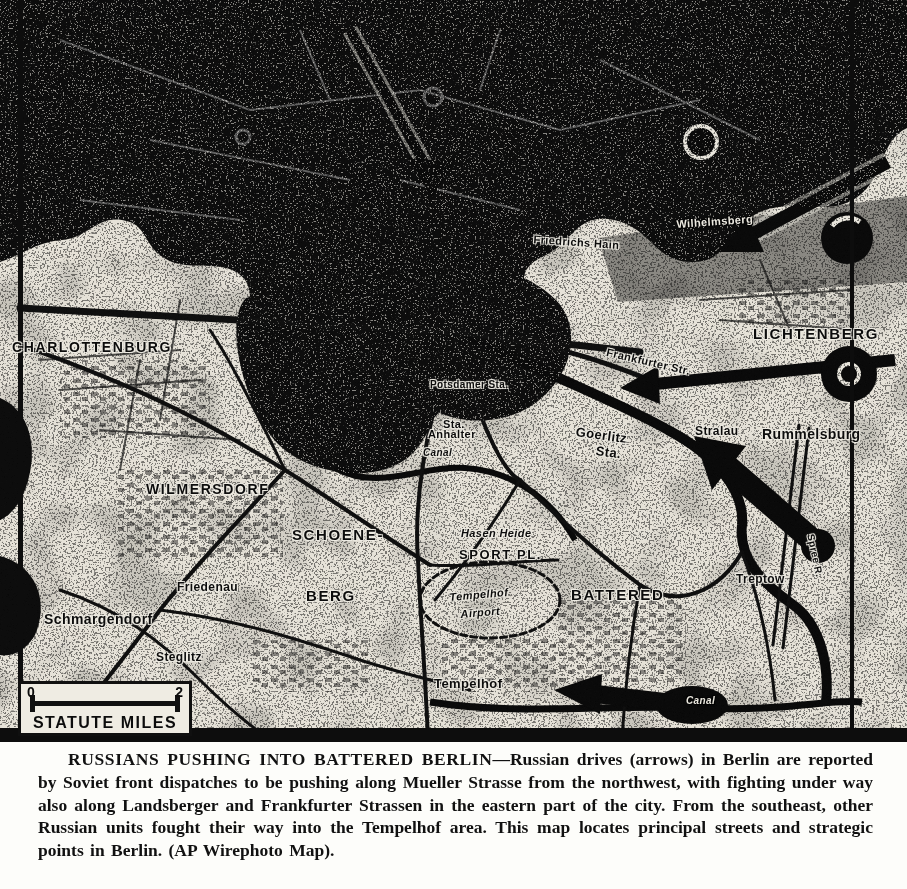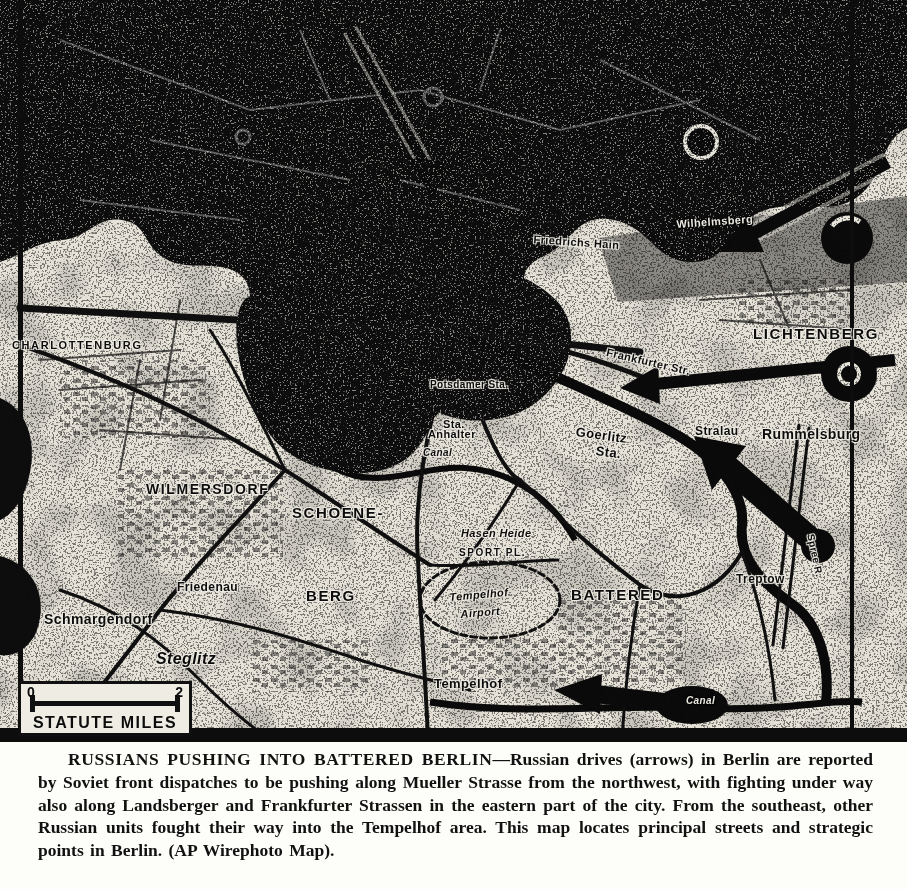--- a/index.html
+++ b/index.html
@@ -212,44 +212,44 @@
       <rect x="0" y="0" width="907" height="742" fill="#efece3" filter="url(#gW)" opacity=".55" clip-path="url(#darkclip)"></rect>
 
       <g fill="#0d0d0d">
         <rect x="18" y="0" width="5" height="742"></rect>
         <rect x="850" y="0" width="4" height="742"></rect>
         <rect x="0" y="728" width="907" height="14"></rect>
       </g>
     </svg>
 
     <div id="labels">
-        <span class="lbl caps" style="left: 12px; top: 339px; font-size: 11px;">CHARLOTTENBURG</span>
+        <span class="lbl caps" style="left: 12px; top: 339px; font-size: 14px;">CHARLOTTENBURG</span>
         <span class="lbl caps" style="left: 753px; top: 325px; font-size: 15px;">LICHTENBERG</span>
         <span class="lbl white" style="left: 676px; top: 218px; font-size: 11px; transform: rotate(-4deg);">Wilhelmsberg</span>
         <span class="lbl town" style="left: 534px; top: 233px; font-size: 11px; transform: rotate(4deg);">Friedrichs Hain</span>
         <span class="lbl town" style="left: 608px; top: 346px; font-size: 11px; transform: rotate(13deg);">Frankfurter Str.</span>
         <span class="lbl town" style="left: 762px; top: 426px; font-size: 14px;">Rummelsburg</span>
         <span class="lbl town" style="left: 651px; top: 424px; font-size: 12px; padding-left: 44px;">Stralau</span>
         <span class="lbl town" style="left: 430px; top: 379px; font-size: 10px;">Potsdamer Sta.</span>
         <span class="lbl town" style="left: 428px; top: 400px; font-size: 11px; margin-top: 28px;">Anhalter</span>
         <span class="lbl town" style="left: 443px; top: 418px; font-size: 11px;">Sta.</span>
         <span class="lbl town ital" style="left: 423px; top: 447px; font-size: 10px;">Canal</span>
         <span class="lbl town" style="left: 577px; top: 424px; font-size: 13px; transform: rotate(8deg);">Goerlitz</span>
         <span class="lbl town" style="left: 597px; top: 443px; font-size: 13px; transform: rotate(8deg);">Sta.</span>
         <span class="lbl caps" style="left: 146px; top: 481px; font-size: 14px;">WILMERSDORF</span>
-        <span class="lbl caps" style="left: 292px; top: 504px; font-size: 15px;">SCHOENE-</span>
+        <span class="lbl caps" style="left: 292px; top: 526px; font-size: 15px;">SCHOENE-</span>
         <span class="lbl caps" style="left: 306px; top: 587px; font-size: 15px;">BERG</span>
         <span class="lbl town ital" style="left: 461px; top: 527px; font-size: 11px;">Hasen Heide</span>
-        <span class="lbl caps" style="left: 459px; top: 547px; font-size: 10px;">SPORT PL.</span>
+        <span class="lbl caps" style="left: 459px; top: 547px; font-size: 13px;">SPORT PL.</span>
         <span class="lbl town ital" style="left: 449px; top: 591px; font-size: 11px; transform: rotate(-5deg);">Tempelhof</span>
         <span class="lbl town ital" style="left: 460px; top: 608px; font-size: 11px; transform: rotate(-5deg);">Airport</span>
         <span class="lbl caps" style="left: 571px; top: 586px; font-size: 15px;">BATTERED</span>
         <span class="lbl town" style="left: 177px; top: 580px; font-size: 12px;">Friedenau</span>
         <span class="lbl town" style="left: 44px; top: 611px; font-size: 14px;">Schmargendorf</span>
-        <span class="lbl town" style="left: 156px; top: 650px; font-size: 16px; font-style: italic;">Steglitz</span>
+        <span class="lbl town" style="left: 156px; top: 650px; font-size: 12px;">Steglitz</span>
         <span class="lbl town" style="left: 434px; top: 676px; font-size: 13px;">Tempelhof</span>
         <span class="lbl town" style="left: 736px; top: 572px; font-size: 12px;">Treptow</span>
         <span class="lbl town" style="left: 816px; top: 533px; font-size: 10px; transform: rotate(78deg);">Spree R.</span>
         <span class="lbl white ital" style="left: 686px; top: 695px; font-size: 10px;">Canal</span>
       </div>
 
     <div class="scalebar">
       <span class="sb-0">0</span>
       <div class="sb-line"></div>
       <span class="sb-2">2</span>

